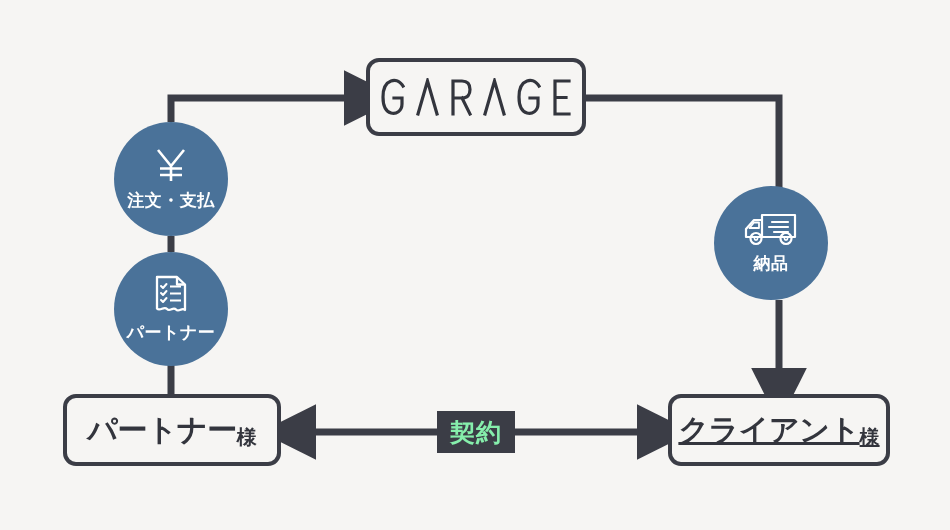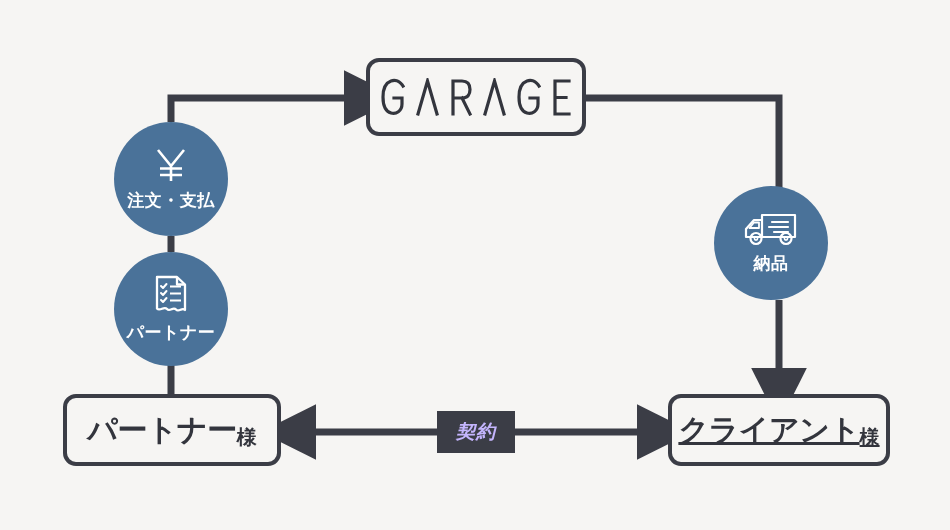--- a/index.html
+++ b/index.html
@@ -128,25 +128,24 @@
     left: 437px;
     top: 411px;
     width: 78px;
     height: 42px;
     background: #3b3d46;
     display: flex;
     align-items: center;
     justify-content: center;
   }
   #contract-badge .contract-text {
-    color: #c4b5fd;
-    font-size: 19px;
+    color: #86efac;
+    font-size: 25px;
     font-weight: 700;
     letter-spacing: 1px;
-    font-style: italic;
   }
 </style>
 </head>
 <body>
 
 <div id="stage">
 
   <svg id="wires" viewBox="0 0 950 530">
     <defs>
       <marker id="arrow-r" markerWidth="11" markerHeight="11" refX="1.2" refY="4" orient="auto" markerUnits="strokeWidth">

